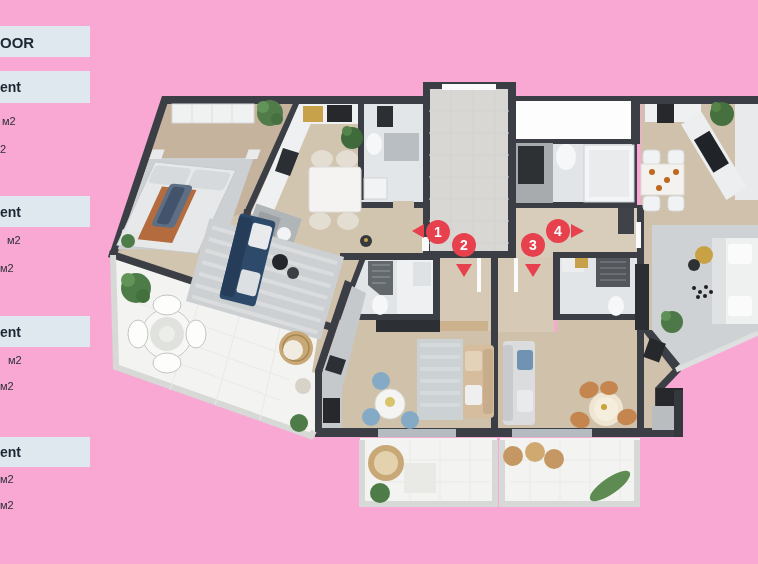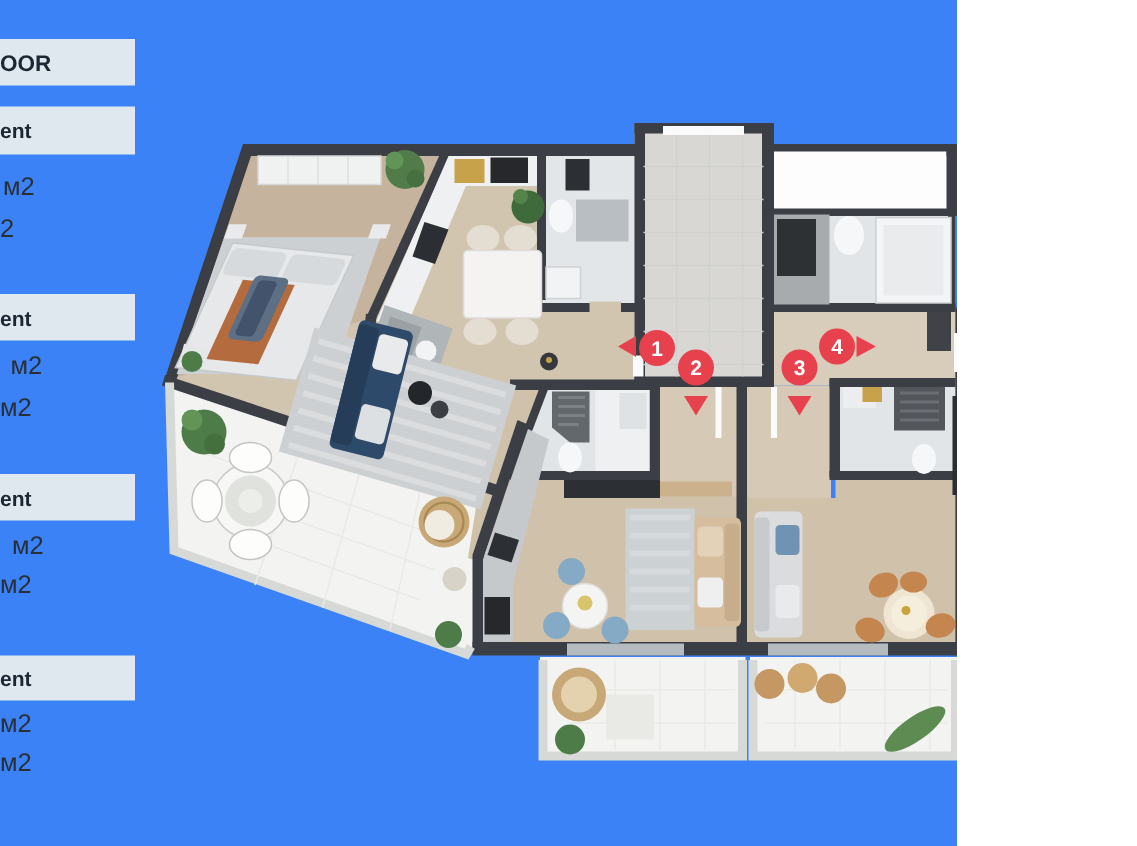--- a/index.html
+++ b/index.html
@@ -1,20 +1,20 @@
 <!DOCTYPE html>
 <html><head>
 <meta charset="utf-8">
 <style>
   html,body{margin:0;padding:0;background:#ffffff;}
-  #page{position:relative;width:638px;height:564px;background:#3b82f6;overflow:hidden;
+  #page{position:relative;width:758px;height:564px;background:#f9a8d4;overflow:hidden;
         font-family:"Liberation Sans", sans-serif;}
   .bar{position:absolute;left:0;width:90px;background:#dee8ee;}
   .hdr{position:absolute;left:0;font-weight:bold;color:#1c2733;}
-  .ln{position:absolute;color:#2a2f36;font-size:17px;}
+  .ln{position:absolute;color:#2a2f36;font-size:11px;}
 </style>
 </head>
 <body>
 <div id="page">
 
   <div class="bar" style="top:26px;height:31px;"></div>
   <div class="bar" style="top:71px;height:32px;"></div>
   <div class="bar" style="top:196px;height:31px;"></div>
   <div class="bar" style="top:316px;height:31px;"></div>
   <div class="bar" style="top:437px;height:30px;"></div>

